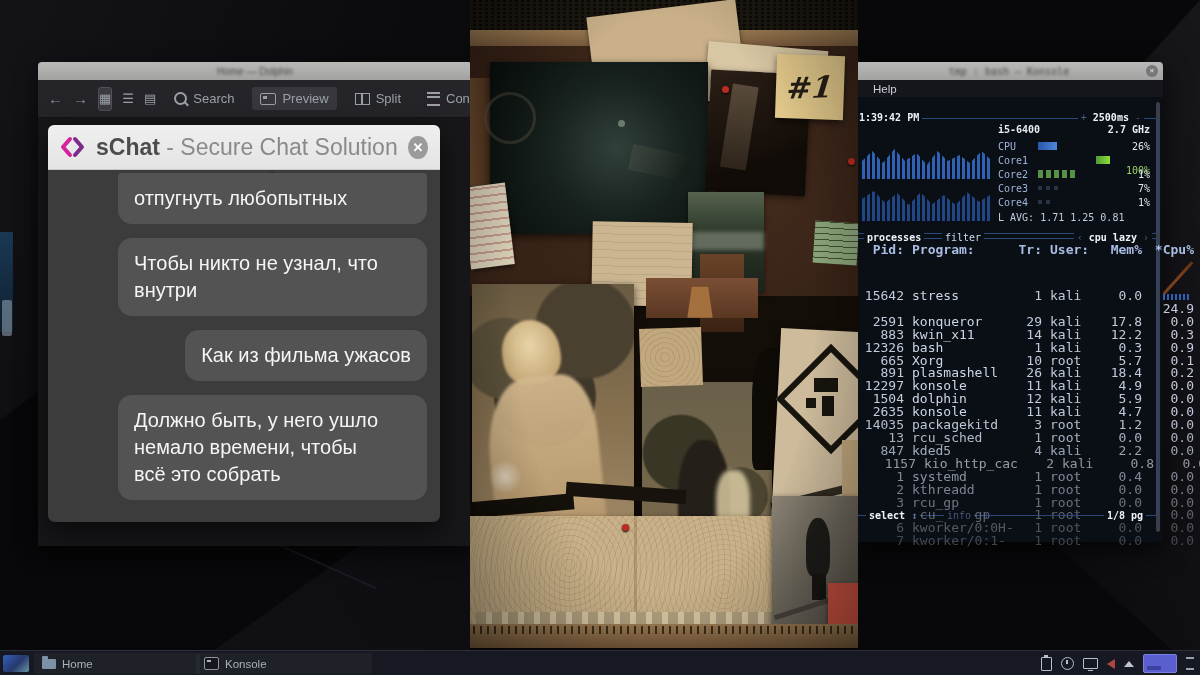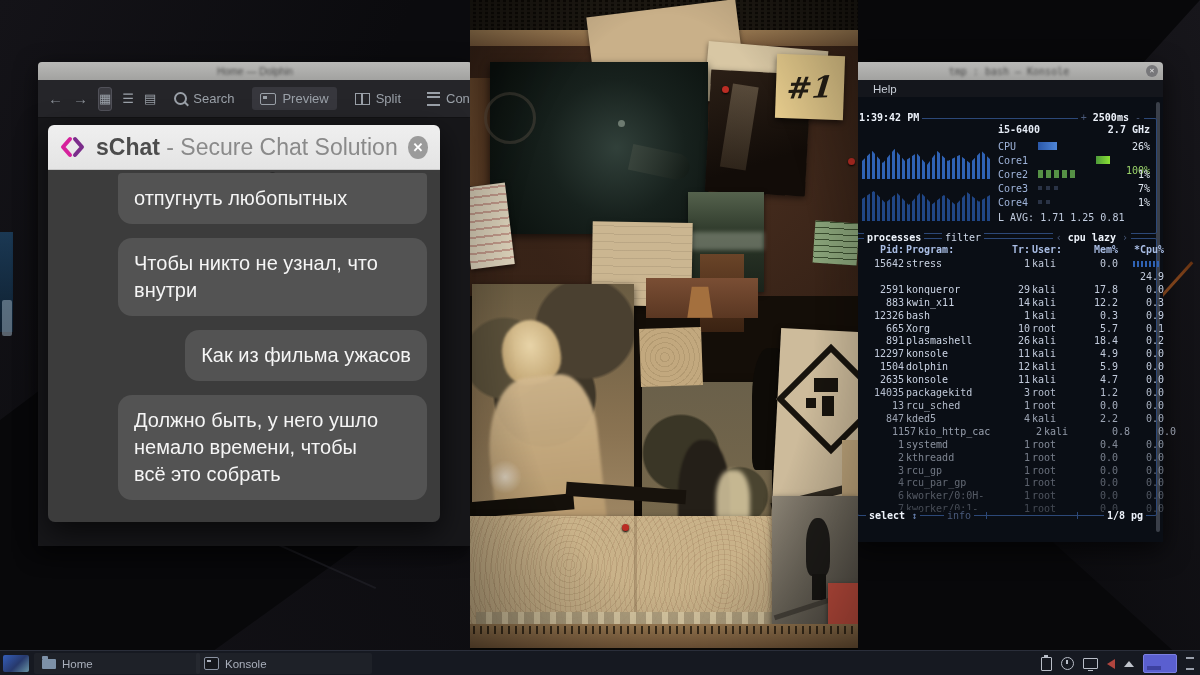--- a/index.html
+++ b/index.html
@@ -158,22 +158,22 @@
   .meter{display:flex;align-items:center;height:14px;}
   .meter .lab{width:40px;color:#9fb4da;}
   .meter .barzone{flex:1;height:8px;position:relative;margin-right:6px;}
   .meter .val{width:34px;text-align:right;color:#dfe7f2;}
   .bar-cpu{position:absolute;left:0;top:0;height:8px;background:linear-gradient(90deg,#2a57a8,#4f86d8);}
   .bar-high{position:absolute;right:0;top:0;height:8px;width:14px;background:linear-gradient(90deg,#4e9a3a,#8ae234);}
   .bar-dots{position:absolute;left:0;top:0;height:8px;background:repeating-linear-gradient(90deg,#63a84e 0 5px,transparent 5px 8px);opacity:.85;}
   .bar-dim{position:absolute;left:0;top:2px;height:4px;background:repeating-linear-gradient(90deg,#2a3346 0 4px,transparent 4px 8px);}
   .lavg{position:absolute;left:140px;top:93px;font-size:10px;color:#c2cde0;}
   #procbox{left:2px;top:176px;width:298px;height:276px;}
-  .pgrid{display:grid;grid-template-columns:42px 98px 24px 42px 42px 44px;column-gap:2px;
-    padding:0 4px;font-size:10px;line-height:12.9px;}
+  .pgrid{display:grid;grid-template-columns:42px 98px 24px 42px 42px 44px;column-gap:8px;
+    padding:0 4px;font-size:13px;line-height:12.9px;}
   .pgrid .r{text-align:right;}
   .phead{position:absolute;left:0;top:5px;right:0;color:#a9bde4;font-weight:bold;}
   .prows{position:absolute;left:0;top:19px;right:0;}
   .prow{color:#c2cbdc;}
   .prow .prog{color:#cdd6e6;}
   .minigraph{display:inline-block;width:28px;height:6px;margin-right:3px;vertical-align:middle;
     background:repeating-linear-gradient(90deg,#2f62b4 0 2px,transparent 2px 4px);}
   .scrollline{position:absolute;bottom:-1px;left:128px;width:92px;height:1px;background:#2c4878;}
   .scrollline::before,.scrollline::after{content:"";position:absolute;top:-3px;width:1px;height:7px;background:#2c4878;}
   .scrollline::before{left:0;} .scrollline::after{right:0;}
@@ -390,32 +390,32 @@
               <span class="val">1%</span>
             </div>
           </div>
       </div>
       <div class="lavg">L AVG: 1.71 1.25 0.81</div>
     </div>
 
     <div class="term-box" id="procbox">
       <span class="box-tag bold" style="left:6px;">processes</span>
       <span class="box-tag" style="left:84px;">filter</span>
-      <span class="box-tag" style="right:25px;"><span class="dim">‹ </span><span class="bold">cpu lazy</span><span class="dim"> ›</span></span>
+      <span class="box-tag" style="right:4px;"><span class="dim">‹ </span><span class="bold">cpu lazy</span><span class="dim"> ›</span></span>
       <div class="pgrid phead">
         <span class="r">Pid:</span>
         <span>Program:</span>
         <span class="r">Tr:</span>
         <span>User:</span>
         <span class="r">Mem%</span>
         <span class="r">*Cpu%</span>
       </div>
       <div class="prows" id="prows">
 
-          <div class="pgrid prow" style="opacity: 1;">
+          <div class="pgrid prow" style="opacity: 1; margin-top: 32px;">
             <span class="r">15642</span>
             <span class="prog">stress</span>
             <span class="r">1</span>
             <span>kali</span>
             <span class="r">0.0</span>
             <span class="r cpuCell"><span class="minigraph"></span>24.9</span>
           </div>
 
           <div class="pgrid prow" style="opacity: 1;">
             <span class="r">2591</span>

